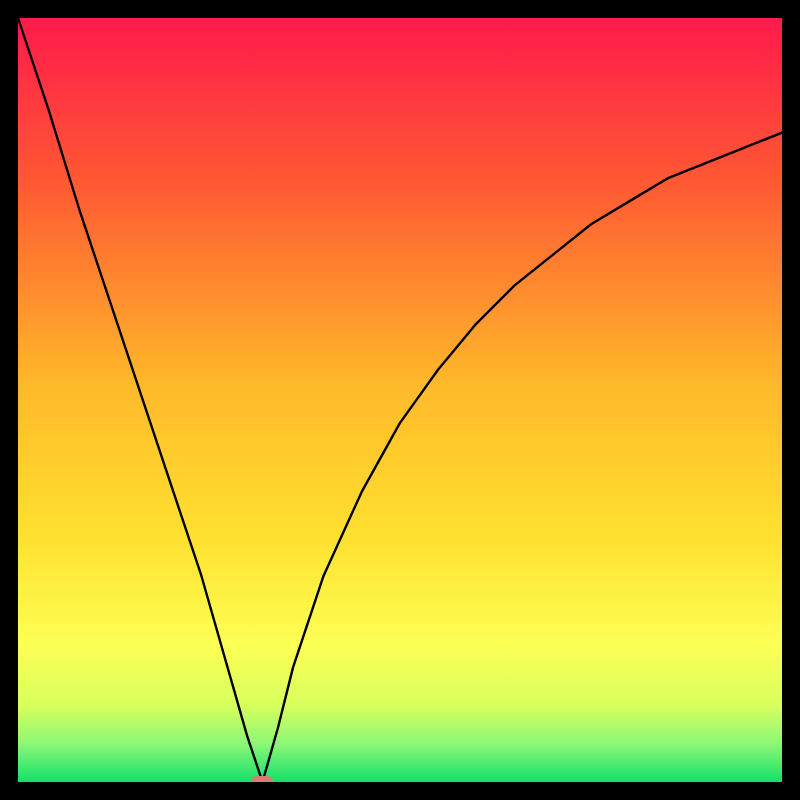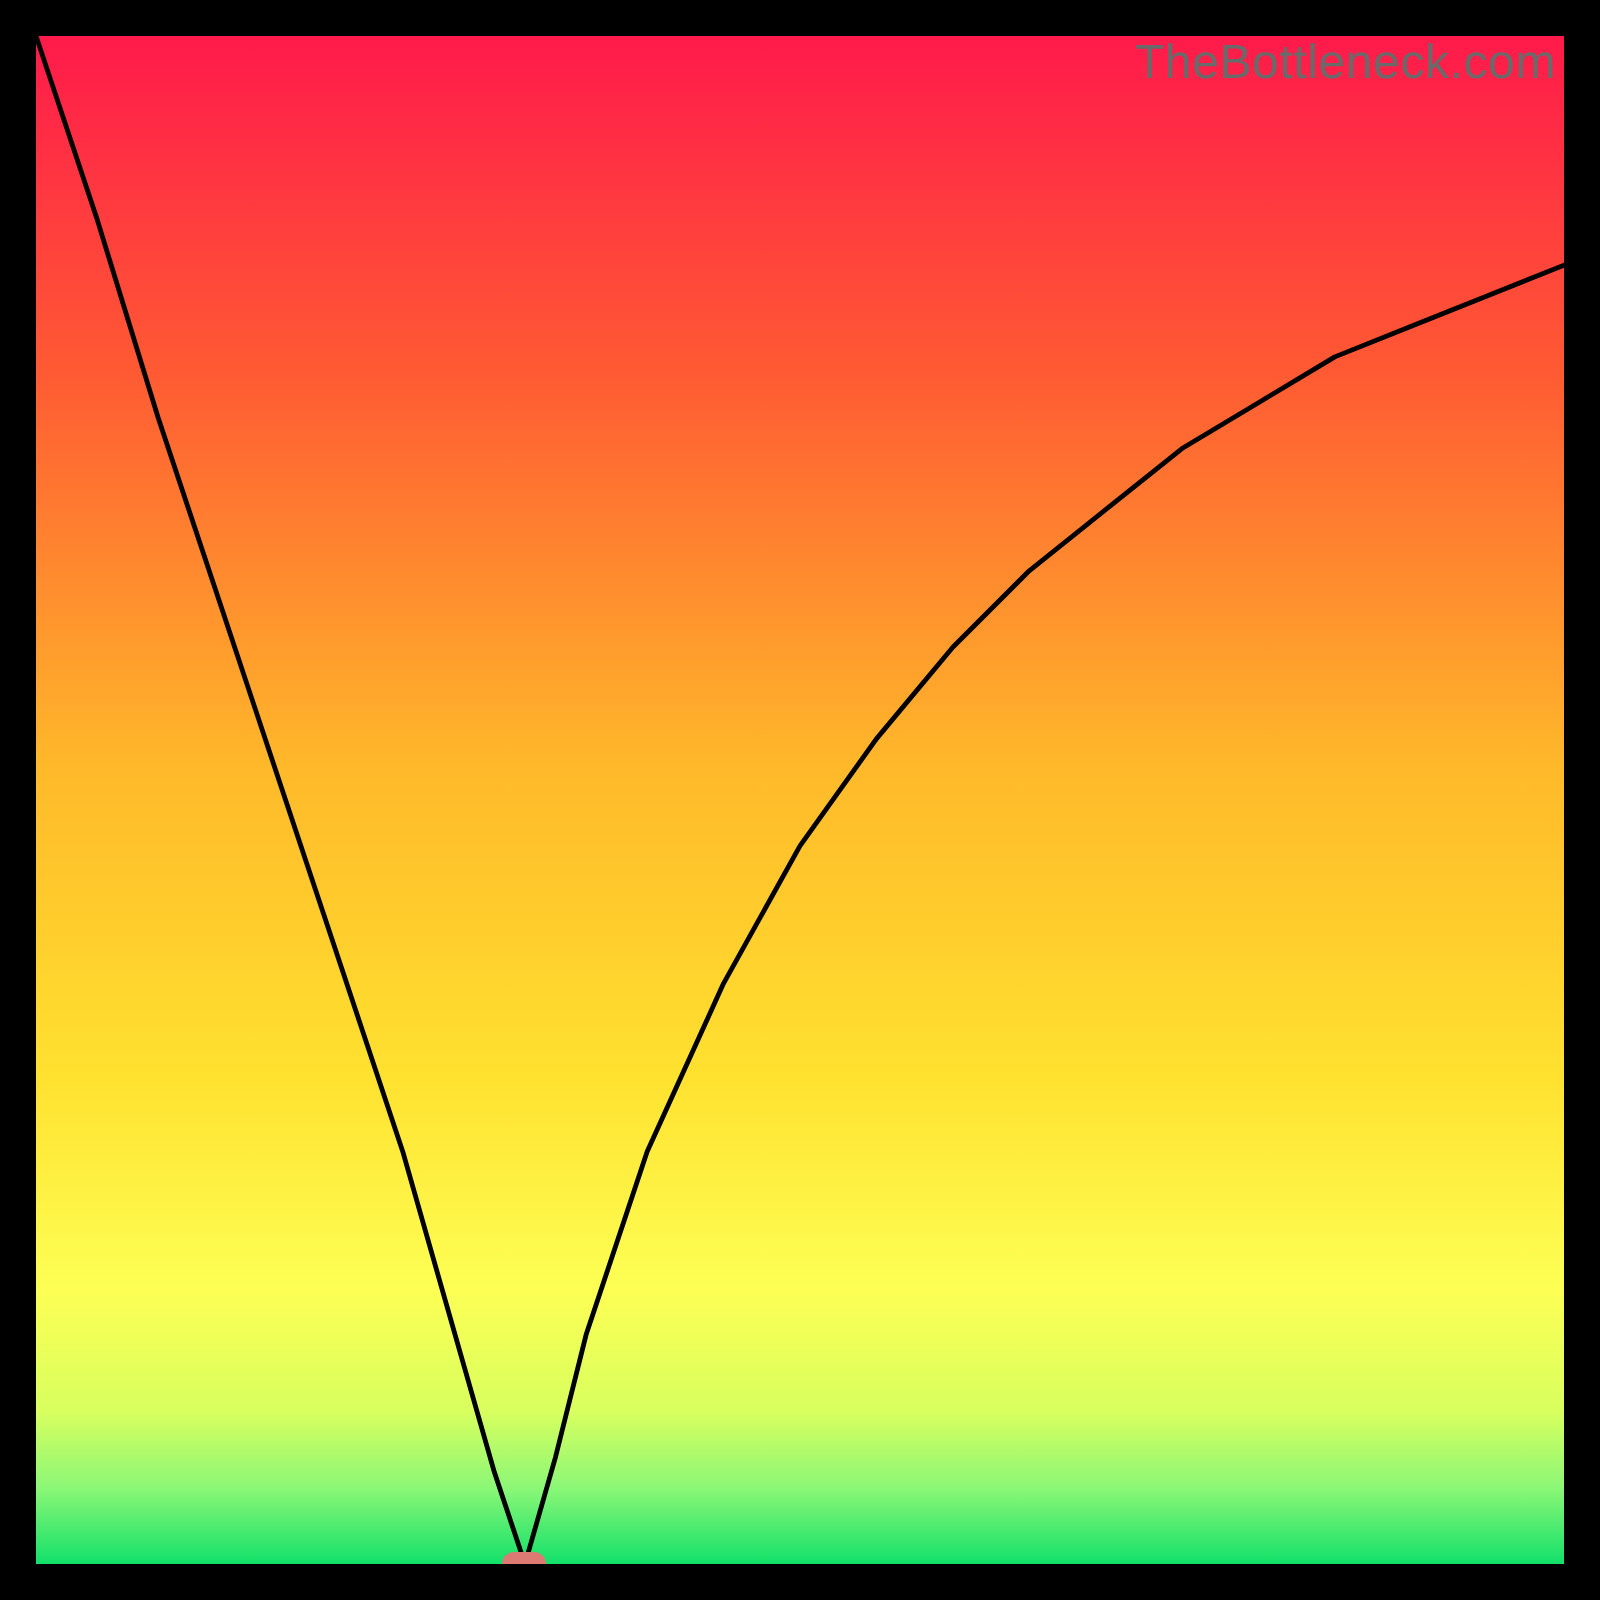--- a/index.html
+++ b/index.html
@@ -73,15 +73,14 @@
       </defs>
       <rect x="0" y="0" width="764" height="764" fill="url(#bg)"></rect>
     </svg>
 
     <svg class="curve-svg" viewBox="0 0 764 764" preserveAspectRatio="none">
       <path id="curve-path" d="M0.00 0.00 L30.56 91.68 L61.12 191.00 L91.68 282.68 L122.24 374.36 L152.80 466.04 L183.36 557.72 L213.92 664.68 L229.20 718.16 L244.48 764.00 L259.76 710.52 L275.04 649.40 L305.60 557.72 L343.80 473.68 L382.00 404.92 L420.20 351.44 L458.40 305.60 L496.60 267.40 L534.80 236.84 L573.00 206.28 L611.20 183.36 L649.40 160.44 L687.60 145.16 L725.80 129.88 L764.00 114.60" fill="none" stroke="#000" stroke-width="2.4" stroke-linejoin="round" stroke-linecap="round"></path>
     </svg>
 
     <div id="marker" class="marker" style="left: 244.48px; top: 764px;"></div>
 
-    <div class="watermark">TheBottleneck.com</div>
   </div>
 </div>
 
 </body></html>

